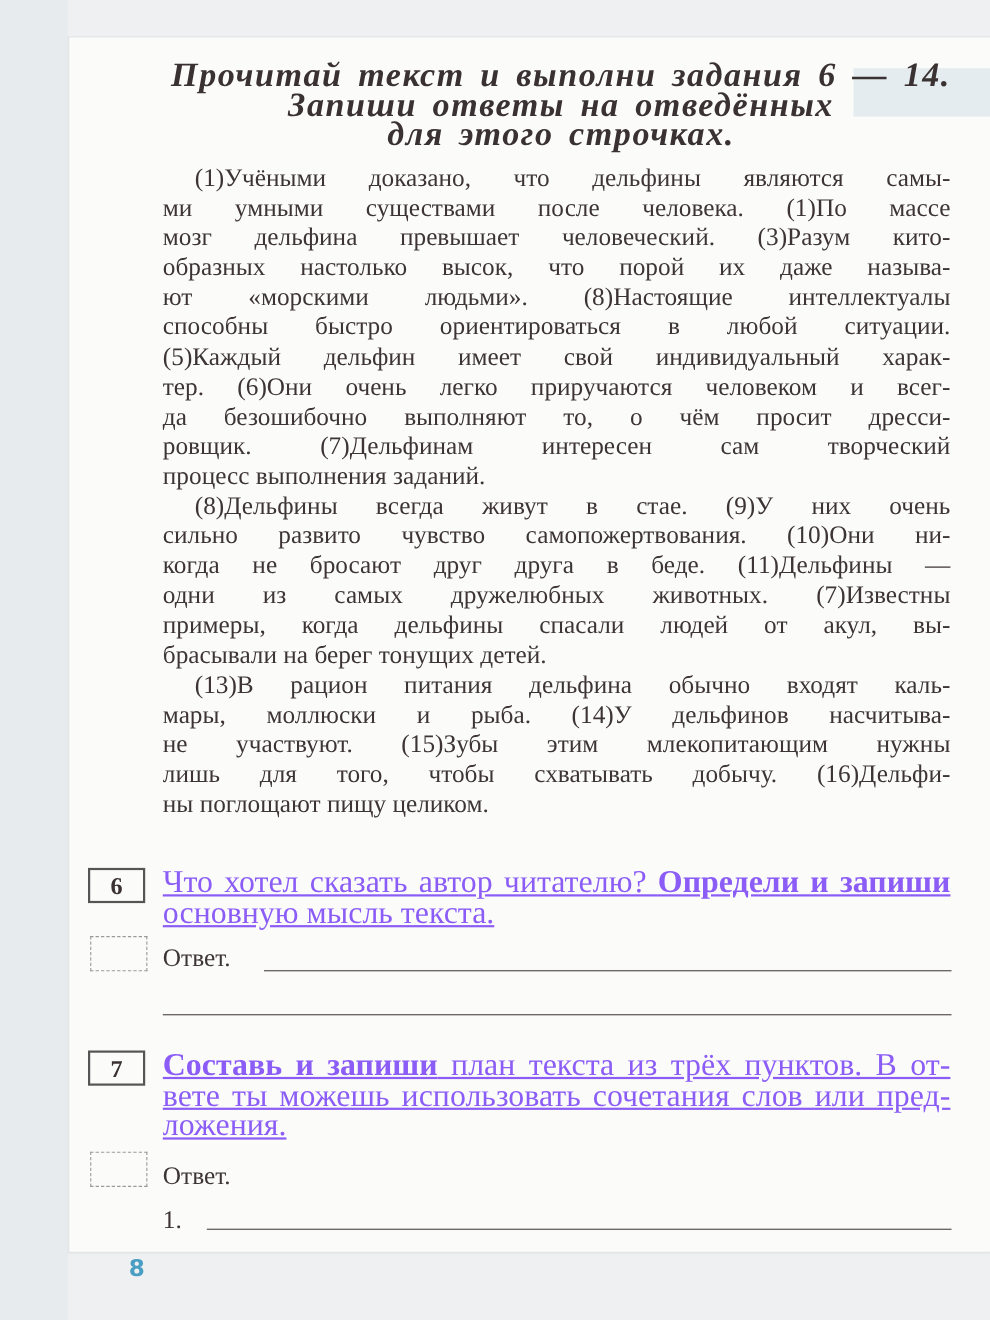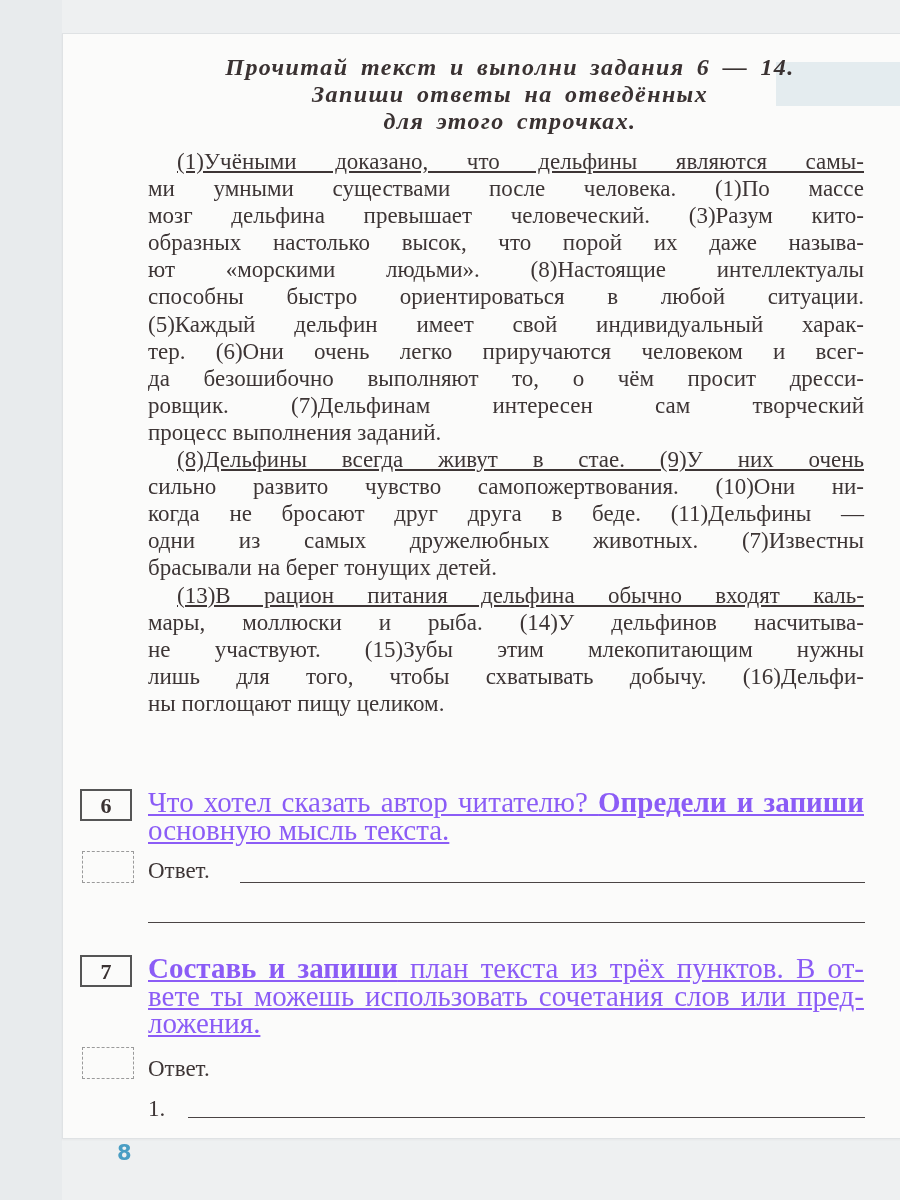--- a/index.html
+++ b/index.html
@@ -43,21 +43,21 @@
       opacity: 0.8;
     }
     .instructions {
       position: absolute;
       left: 150px;
       top: 54px;
       width: 720px;
       text-align: center;
       font-style: italic;
       font-weight: bold;
-      font-size: 24px;
+      font-size: 31px;
       line-height: 27px;
       letter-spacing: 1.4px;
       word-spacing: 5px;
       color: #3a3232;
     }
     .instructions div { white-space: nowrap; }
 
     .reading-text {
       position: absolute;
       left: 148px;
@@ -71,21 +71,20 @@
       display: block;
       text-align: justify;
       text-align-last: justify;
       white-space: nowrap;
     }
     .reading-text .line.last {
       text-align-last: left;
     }
     .reading-text .line.indent {
       padding-left: 29px;
-      text-decoration: underline;
     }
     .para { margin-bottom: 0; }
 
     .task {
       position: absolute;
       left: 80px;
       width: 790px;
     }
     .task-number-box {
       position: absolute;
@@ -180,20 +179,21 @@
     <span class="line">тер. (6)Они очень легко приручаются человеком и всег-</span>
     <span class="line">да безошибочно выполняют то, о чём просит дресси-</span>
     <span class="line">ровщик. (7)Дельфинам интересен сам творческий</span>
     <span class="line last">процесс выполнения заданий.</span>
   </div>
   <div class="para">
     <span class="line indent">(8)Дельфины всегда живут в стае. (9)У них очень</span>
     <span class="line">сильно развито чувство самопожертвования. (10)Они ни-</span>
     <span class="line">когда не бросают друг друга в беде. (11)Дельфины —</span>
     <span class="line">одни из самых дружелюбных животных. (7)Известны</span>
+    <span class="line">примеры, когда дельфины спасали людей от акул, вы-</span>
     <span class="line last">брасывали на берег тонущих детей.</span>
   </div>
   <div class="para">
     <span class="line indent">(13)В рацион питания дельфина обычно входят каль-</span>
     <span class="line">мары, моллюски и рыба. (14)У дельфинов насчитыва-</span>
     <span class="line">не участвуют. (15)Зубы этим млекопитающим нужны</span>
     <span class="line">лишь для того, чтобы схватывать добычу. (16)Дельфи-</span>
     <span class="line last">ны поглощают пищу целиком.</span>
   </div>
 </div>

